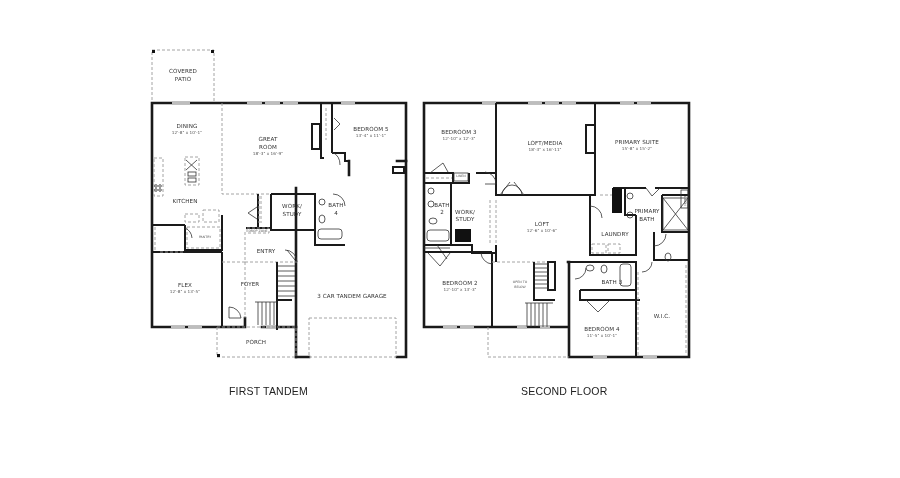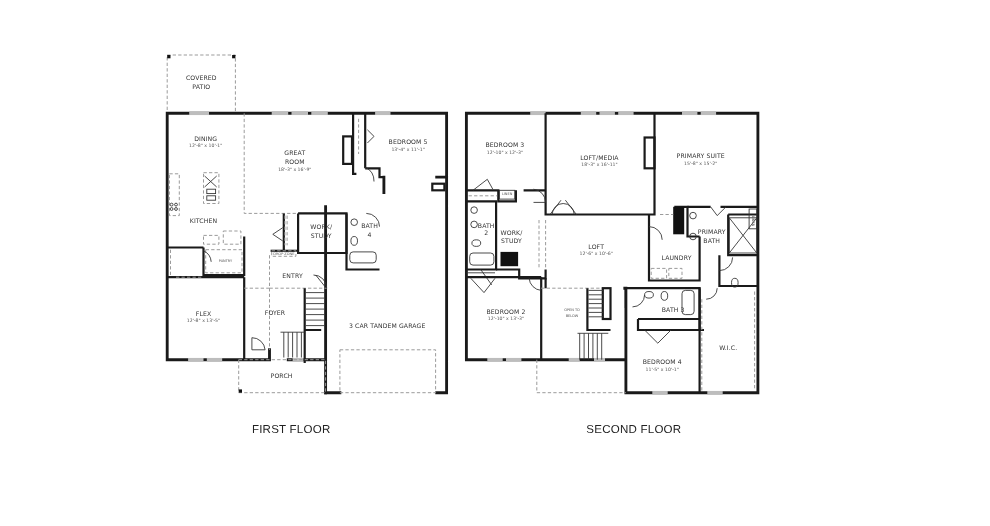--- a/index.html
+++ b/index.html
@@ -249,14 +249,14 @@
     <text class="tiny" x="520" y="283">OPEN TO</text>
     <text class="tiny" x="520" y="288">BELOW</text>
     <text class="lbl" x="612" y="284">BATH 3</text>
     <text class="lbl" x="602" y="331">BEDROOM 4</text>
     <text class="dim" x="602" y="337">11'-5" x 10'-1"</text>
     <text class="lbl" x="662" y="318">W.I.C.</text>
     <text class="tiny" x="684" y="201" transform="rotate(90 684 201)">LINEN</text>
   </g>
 </svg>
 
-<div class="floor-title" style="left:229px; top:385px;">FIRST FLOOR</div>
-<div class="floor-title" style="left:521px; top:385px;margin-left:12px;">SECOND FLOOR</div>
+<div class="floor-title" style="left:229px; top:385px;">FIRST TANDEM</div>
+<div class="floor-title" style="left:521px; top:385px;">SECOND FLOOR</div>
 
 </body></html>

